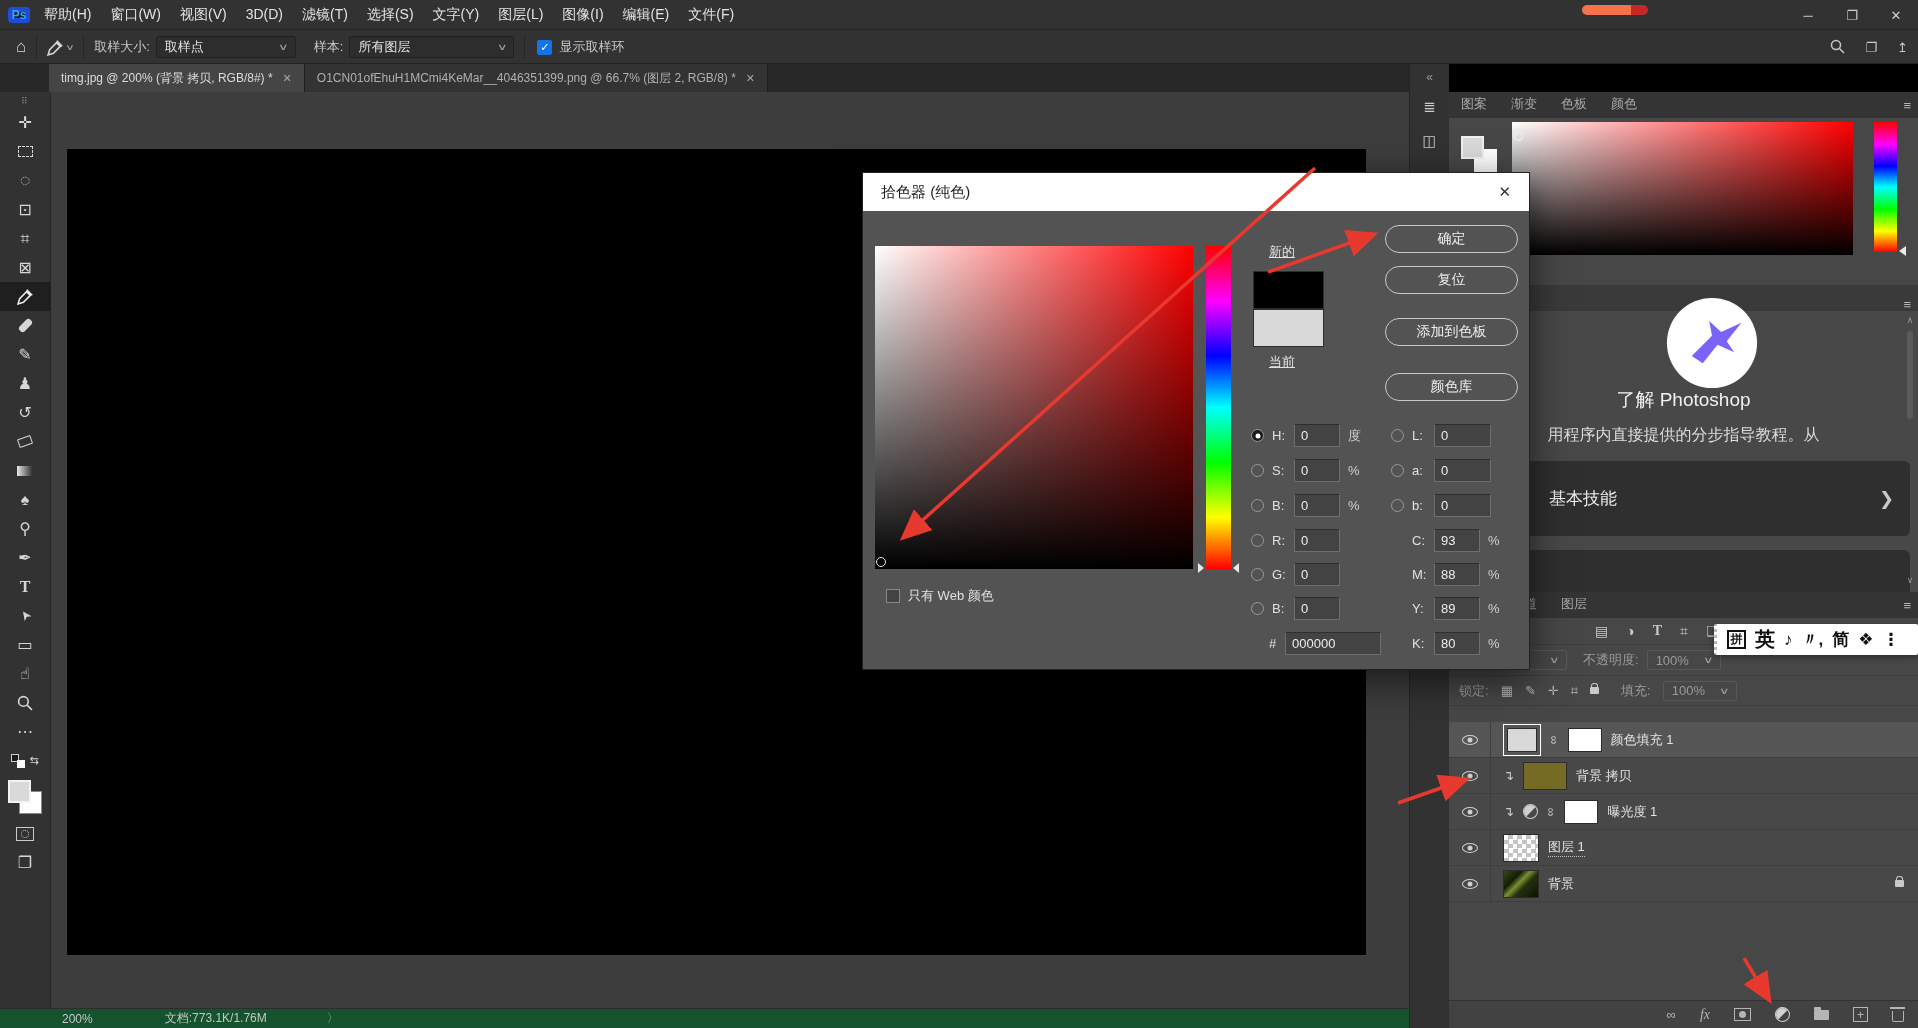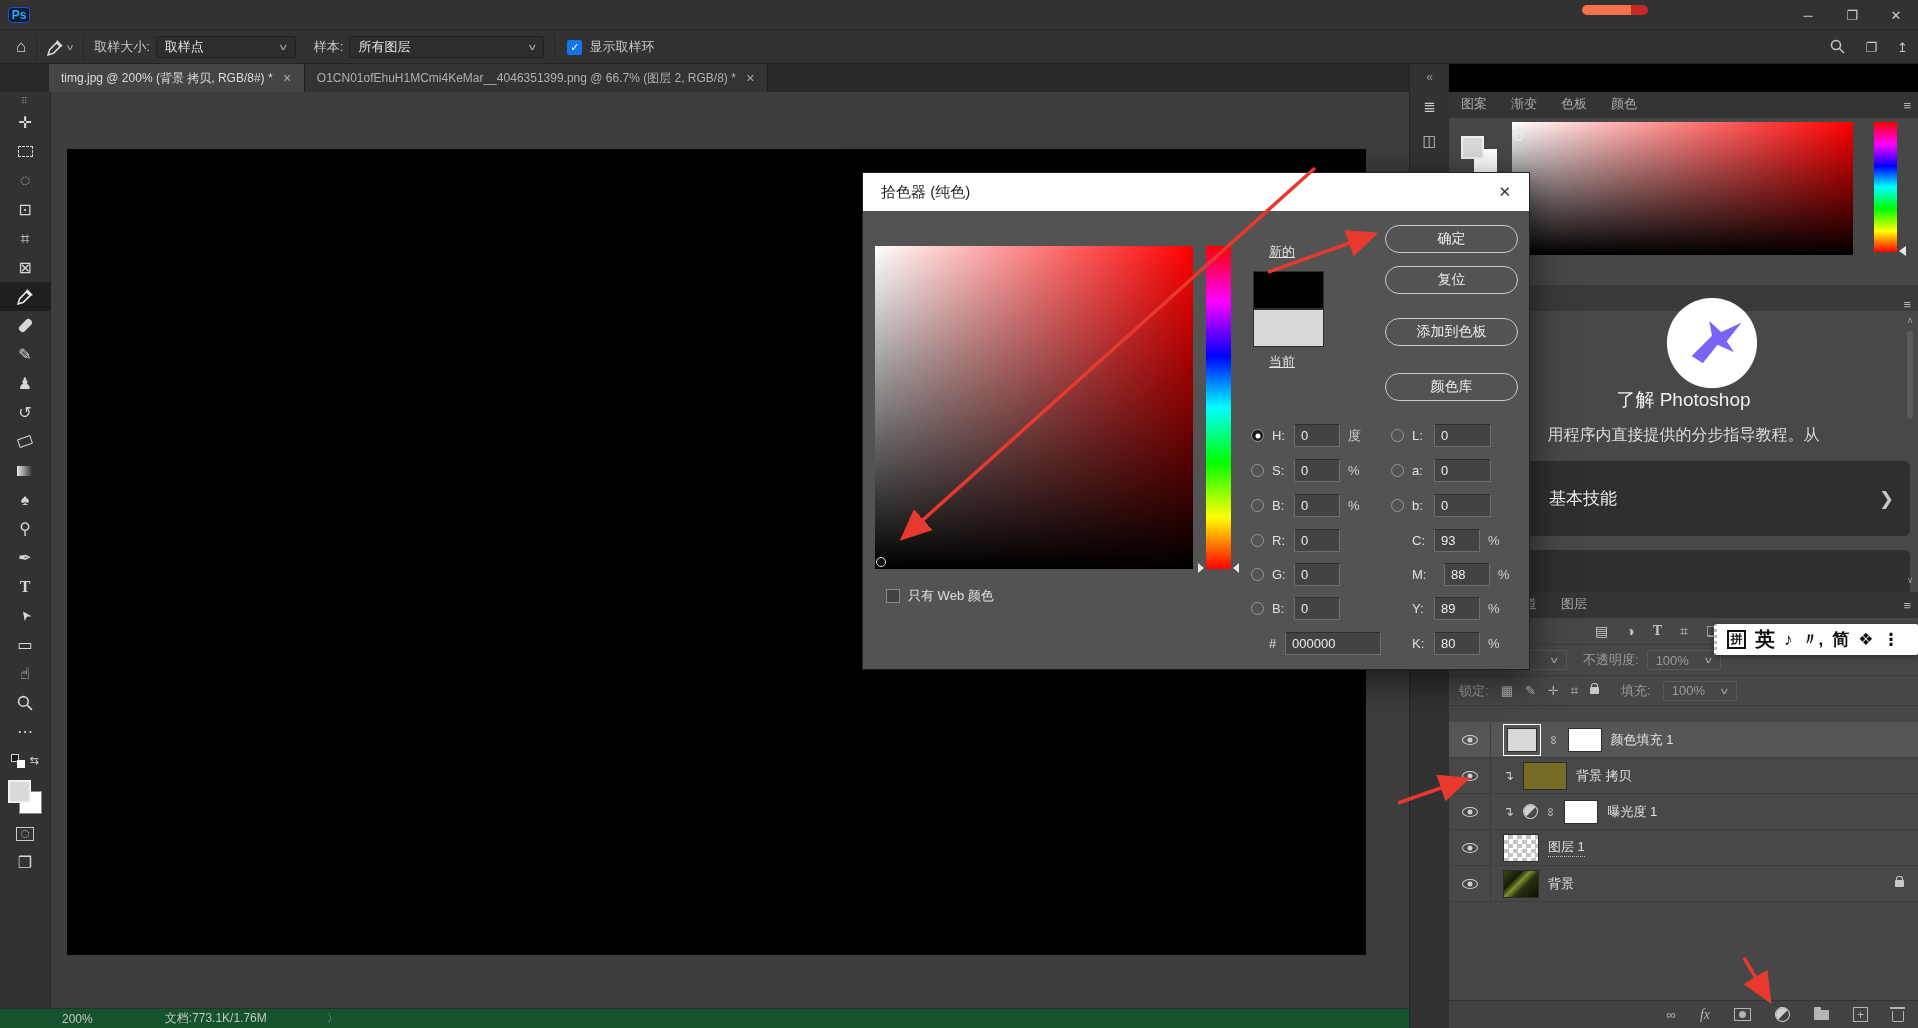--- a/index.html
+++ b/index.html
@@ -2,21 +2,21 @@
 <html><head>
 <meta charset="utf-8">
 <style>
   * { margin:0; padding:0; box-sizing:border-box; }
   html,body { background:#222; }
   body { font-family:"Liberation Sans","DejaVu Sans",sans-serif; }
   #app { position:relative; width:1918px; height:1028px; background:#323232; overflow:hidden; color:#d6d6d6; font-size:13px; }
 
   
   #menubar { position:absolute; left:0; top:0; width:1918px; height:30px; background:#323232; border-bottom:1px solid #262626; display:flex; align-items:center; padding-left:8px; }
-  .ps-logo { width:22px; height:16px; border-radius:4px; background:#0a1e33; color:#31a8ff; font-weight:bold; font-size:12px; display:flex; align-items:center; justify-content:center; border:1px solid #1d4ed8; margin-right:14px; }
+  .ps-logo { width:22px; height:16px; border-radius:4px; background:#0a1e33; color:#31a8ff; font-weight:bold; font-size:12px; display:flex; align-items:center; justify-content:center; border:5px solid #1d4ed8; margin-right:14px; }
   #menu-items { display:flex; gap:19px; }
   #menu-items span { color:#e2e2e2; font-size:14px; cursor:default; }
   .rec-pill { position:absolute; left:1582px; top:5px; width:66px; height:10px; border-radius:5px; background:linear-gradient(to right,#f4734c 0 75%,#c62828 75%); }
   #win-controls { position:absolute; right:0; top:0; height:30px; display:flex; }
   #win-controls span { width:44px; height:30px; display:flex; align-items:center; justify-content:center; color:#cfcfcf; font-size:13px; }
 
   
   #optionsbar { position:absolute; left:0; top:31px; width:1918px; height:33px; background:#323232; border-bottom:1px solid #232323; display:flex; align-items:center; }
   .opt-sep { width:1px; height:24px; background:#262626; margin:0 10px; }
   .opt-label { color:#c9c9c9; font-size:13px; margin-right:6px; }
@@ -170,20 +170,33 @@
   
   #arrows { position:absolute; left:0; top:0; width:1918px; height:1028px; z-index:100; pointer-events:none; }
 </style>
 </head>
 <body>
 
 <div id="app">
 
   <header id="menubar">
     <div class="ps-logo">Ps</div>
+    <nav id="menu-items">
+      <span>帮助(H)</span>
+        <span>窗口(W)</span>
+        <span>视图(V)</span>
+        <span>3D(D)</span>
+        <span>滤镜(T)</span>
+        <span>选择(S)</span>
+        <span>文字(Y)</span>
+        <span>图层(L)</span>
+        <span>图像(I)</span>
+        <span>编辑(E)</span>
+        <span>文件(F)</span>
+    </nav>
     <div class="rec-pill"></div>
     <div id="win-controls">
       <span>─</span>
       <span>❐</span>
       <span>✕</span>
     </div>
   </header>
 
   <div id="optionsbar">
     <span style="margin-left:16px;font-size:17px;">⌂</span>
@@ -195,21 +208,21 @@
         </svg>
       <span class="tool-caret">∨</span>
     </span>
     <div class="opt-sep"></div>
     <span class="opt-label">取样大小:</span>
     <div class="dd" style="width:140px;justify-content:space-between;">
       <span>取样点</span>
         <span class="caret">∨</span>
     </div>
     <span class="opt-label" style="margin-left:18px;">样本:</span>
-    <div class="dd" style="width:195px;justify-content:space-between;">
+    <div class="dd" style="width:165px;justify-content:space-between;">
       <span>所有图层</span>
         <span class="caret">∨</span>
     </div>
     <div class="opt-sep"></div>
     <span class="checkbox">✓</span>
     <span class="opt-label">显示取样环</span>
     <div id="opt-right">
       <span><svg width="15" height="15" viewBox="0 0 15 15">
             <circle cx="6" cy="6" r="4.5" fill="none" stroke="#c9c9c9" stroke-width="1.5"></circle>
             <line x1="9.5" y1="9.5" x2="14" y2="14" stroke="#c9c9c9" stroke-width="1.5"></line>
@@ -551,21 +564,21 @@
       <span class="finput" style="width:57px;">0</span>
     </div>
 
     <div class="frow" style="left:549px;top:356px;">
       <span class="flabel">C:</span>
       <span class="finput" style="width:46px;">93</span>
       <span class="funit">%</span>
     </div>
     <div class="frow" style="left:549px;top:390px;">
       <span class="flabel">M:</span>
-      <span class="finput" style="width:46px;margin-left:10px;">88</span>
+      <span class="finput" style="width:46px;">88</span>
       <span class="funit">%</span>
     </div>
     <div class="frow" style="left:549px;top:424px;">
       <span class="flabel">Y:</span>
       <span class="finput" style="width:46px;">89</span>
       <span class="funit">%</span>
     </div>
     <div class="frow" style="left:549px;top:459px;">
       <span class="flabel">K:</span>
       <span class="finput" style="width:46px;">80</span>

